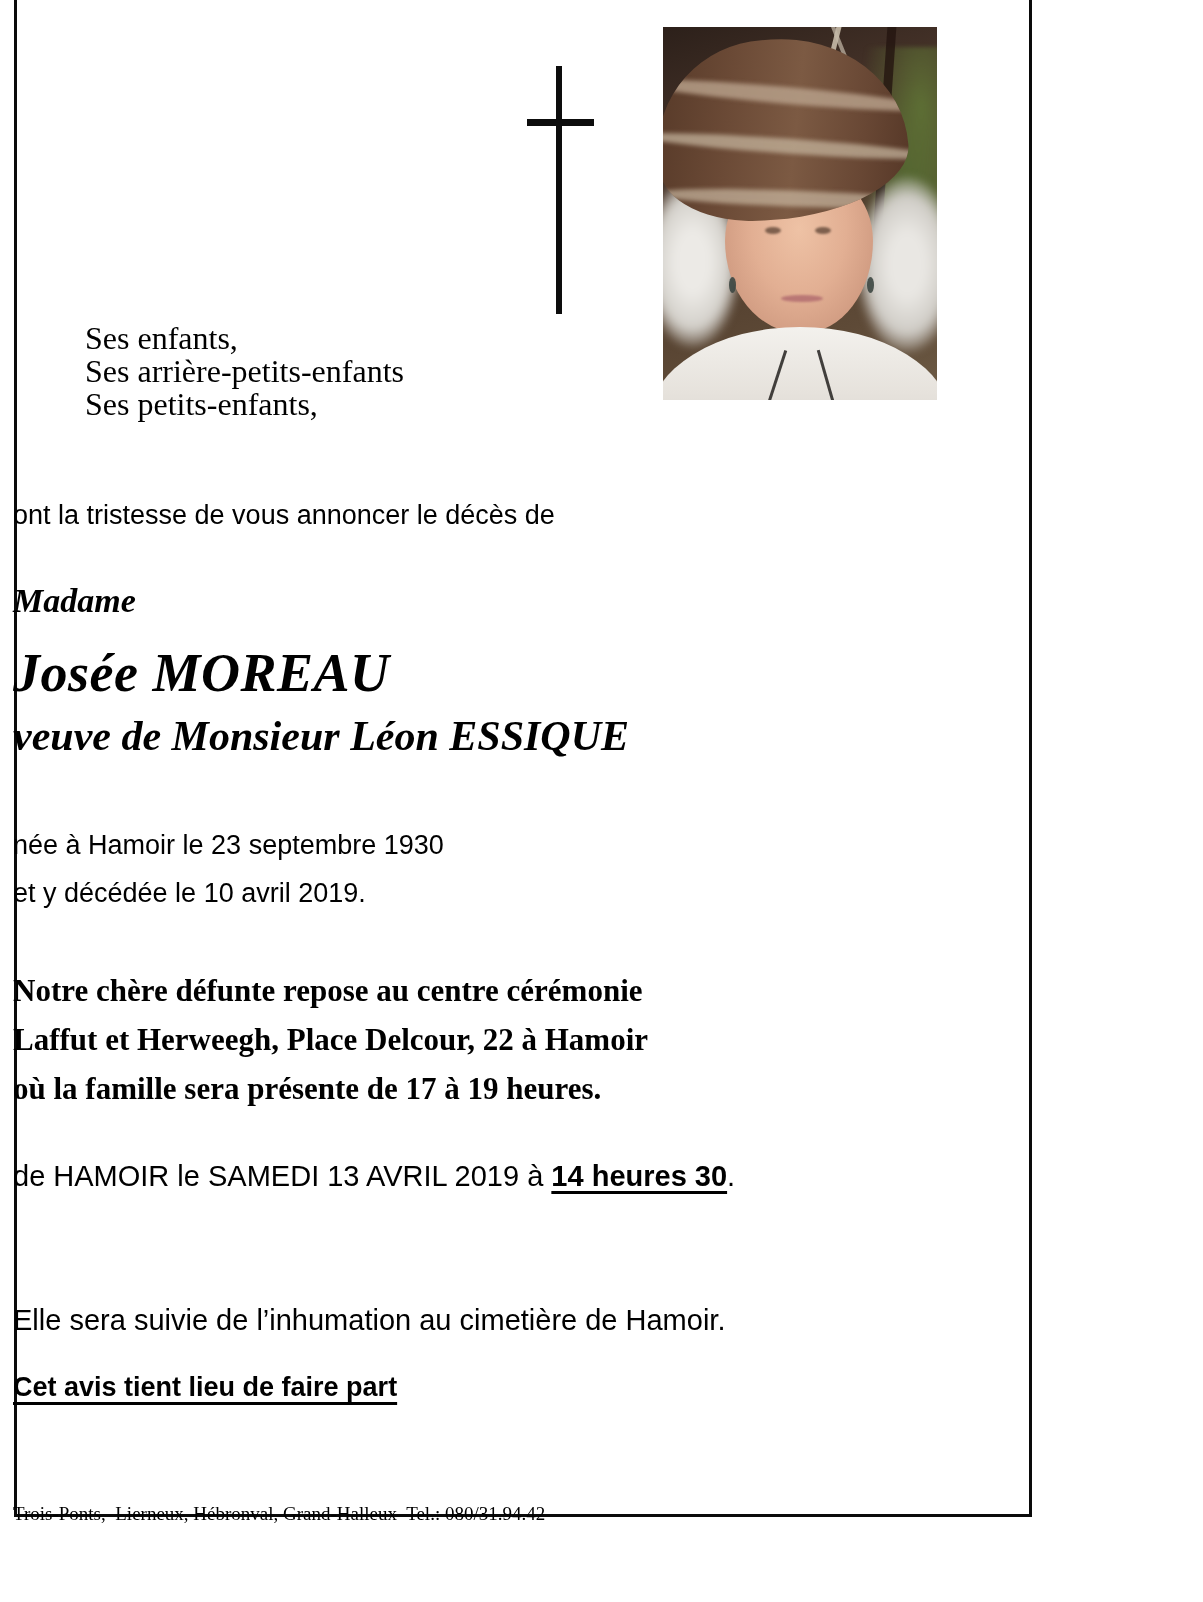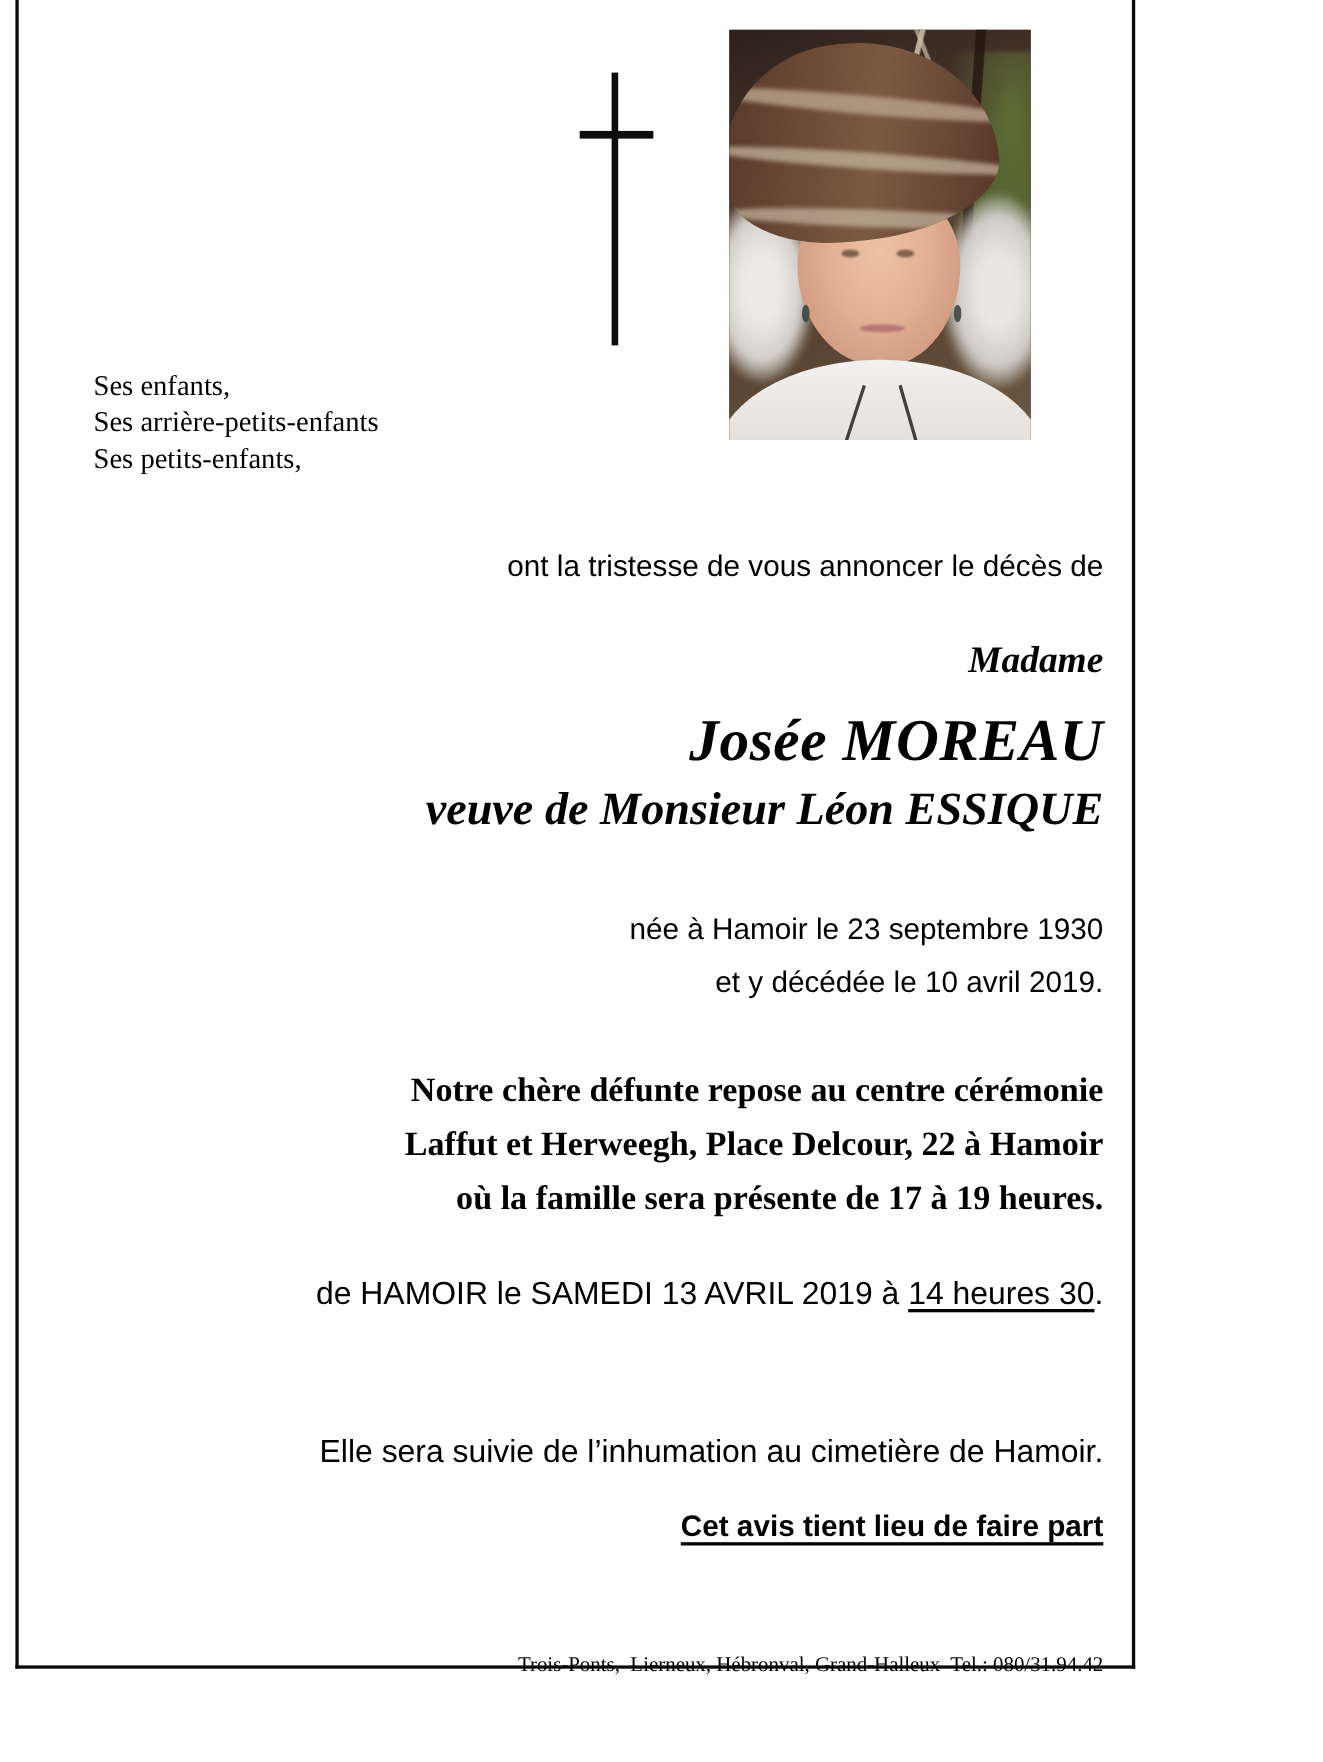--- a/index.html
+++ b/index.html
@@ -51,31 +51,31 @@
   .ph-mouth{left:118px;top:268px;width:42px;height:7px;border-radius:50%;background:#b06a6e;opacity:.8;filter:blur(1px);}
   .ph-sweater{left:-14px;top:300px;width:302px;height:110px;
     border-radius:50% 50% 0 0 / 85% 85% 0 0;
     background:linear-gradient(180deg,#f3f1ed 0%,#e6e2dc 60%,#d9d5cf 100%);}
   .ph-neck1{left:112px;top:322px;width:3px;height:60px;background:#23211f;transform:rotate(18deg);opacity:.85;}
   .ph-neck2{left:162px;top:322px;width:3px;height:60px;background:#23211f;transform:rotate(-16deg);opacity:.85;}
   .ph-ear1{left:66px;top:250px;width:7px;height:16px;border-radius:50%;background:#3d4742;opacity:.9;}
   .ph-ear2{left:204px;top:250px;width:7px;height:16px;border-radius:50%;background:#3d4742;opacity:.9;}
 
   
-  .family{left:85px;top:334px;font-size:26px;line-height:33px;}
-  .centered{left:3px;width:1000px;text-align:right;}
+  .family{left:85px;top:322px;font-size:32px;line-height:33px;}
+  .centered{left:13px;width:1000px;text-align:left;}
   .announce{top:500px;font-family:"Liberation Sans",sans-serif;font-size:27px;}
   .civility{top:582px;font-size:34px;font-weight:bold;font-style:italic;}
   .name{top:642px;font-size:54px;font-weight:bold;font-style:italic;letter-spacing:.5px;}
   .widow{top:712px;font-size:42px;font-weight:bold;font-style:italic;}
   .birth{top:830px;font-family:"Liberation Sans",sans-serif;font-size:27px;}
   .death{top:878px;font-family:"Liberation Sans",sans-serif;font-size:27px;}
   .repose{top:966px;font-size:31px;font-weight:bold;line-height:49px;}
   .ceremony{top:1152px;font-family:"Liberation Sans",sans-serif;font-size:29px;line-height:49px;}
-  .time-ul{font-weight:normal;text-decoration:underline;text-decoration-thickness:3px;text-underline-offset:5px;}
+  .time-ul{font-weight:bold;text-decoration:underline;text-decoration-thickness:3px;text-underline-offset:5px;}
   .burial{top:1288px;font-family:"Liberation Sans",sans-serif;font-size:29px;margin-top:16px;}
   .notice{top:1372px;font-family:"Liberation Sans",sans-serif;font-size:27px;font-weight:bold;
     text-decoration:underline;text-decoration-thickness:3px;text-underline-offset:6px;}
   .footer{top:1444px;font-size:19px;line-height:28px;white-space:pre-wrap;}
 </style>
 </head>
 <body>
 
 <div class="abs frame"></div>
 

